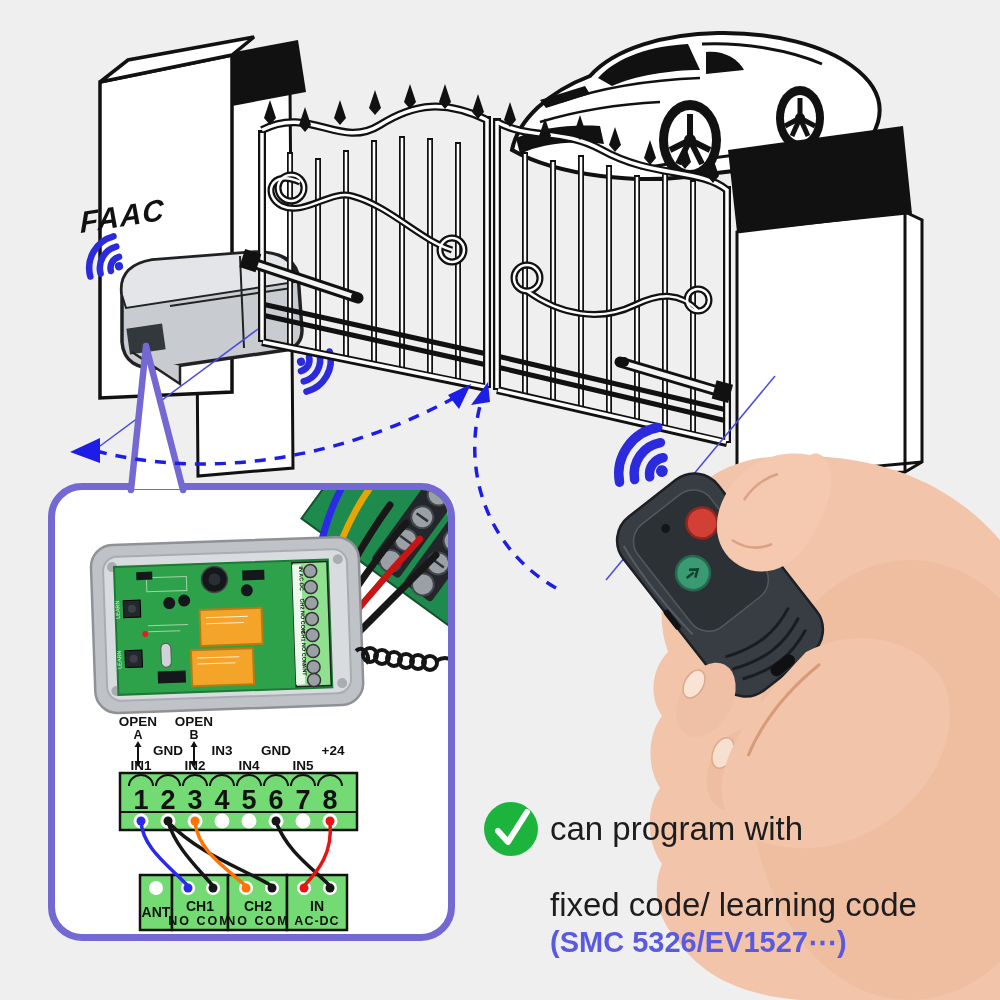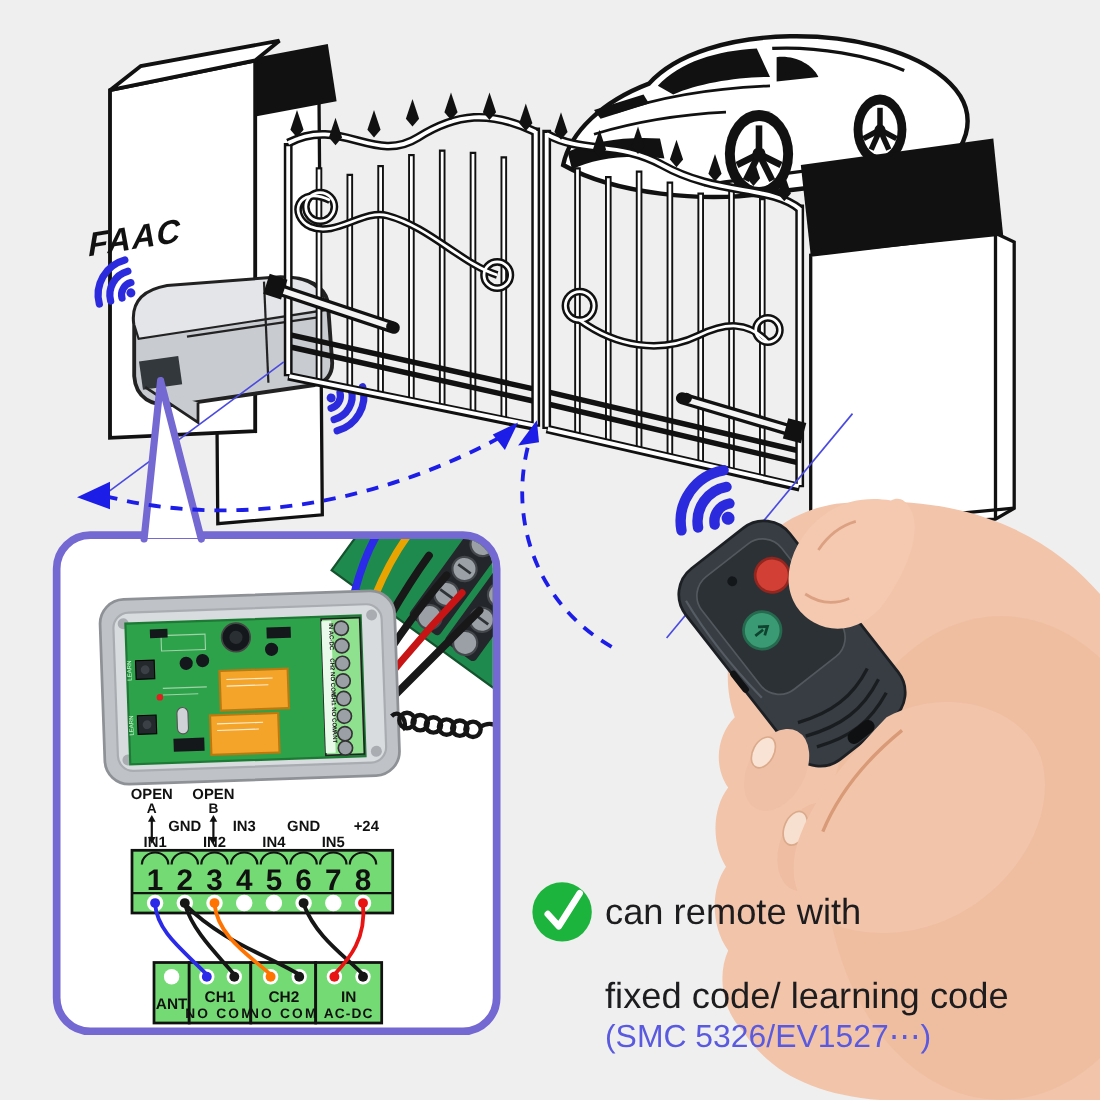--- a/index.html
+++ b/index.html
@@ -8,21 +8,21 @@
   #stage svg{position:absolute;left:0;top:0;}
   .abs{position:absolute;}
   #callout{position:absolute;left:48px;top:483px;width:407px;height:458px;
            background:#ffffff;border:7px solid #7468d2;border-radius:34px;
            box-sizing:border-box;overflow:hidden;}
   #callout svg{position:absolute;left:-7px;top:-7px;}
   .cap-line{position:absolute;left:550px;color:#1d1d1f;white-space:nowrap;}
   #cap1{top:810px;font-size:33px;}
   #cap2{top:886px;font-size:33px;font-weight:normal;text-align:right;}
   #cap3{top:888px;font-size:33px;}
-  #cap4{top:925px;font-size:29px;font-weight:normal;color:#5a5ae0;}
+  #cap4{top:925px;font-size:29px;font-weight:bold;color:#5a5ae0;}
   text{font-family:"Liberation Sans",sans-serif;}
 </style>
 </head>
 <body>
 
 <div id="stage">
 
 <svg id="scene" width="1000" height="1000" viewBox="0 0 1000 1000">
   <defs>
     <g id="wifi">
@@ -500,17 +500,17 @@
     <polygon points="100,438 70,452 100,463"></polygon>
     <polygon points="471,384 448,395 459,409"></polygon>
     <polygon points="488,382 471,405 490,402"></polygon>
   </g>
 </svg>
 
 <svg class="abs" width="60" height="60" style="left:482px;top:800px">
   <circle cx="29" cy="29" r="27" fill="#1cb43c"></circle>
   <polyline points="16,31 26,42 45,12" fill="none" stroke="#fff" stroke-width="6" stroke-linecap="round" stroke-linejoin="round"></polyline>
 </svg>
-<div id="cap1" class="cap-line">can remote with</div>
+<div id="cap1" class="cap-line">can program with</div>
 <div id="cap2" class="cap-line">fixed code/ learning code</div>
 <div id="cap4" class="cap-line">(SMC 5326/EV1527⋯)</div>
 
 </div>
 
 </body></html>

